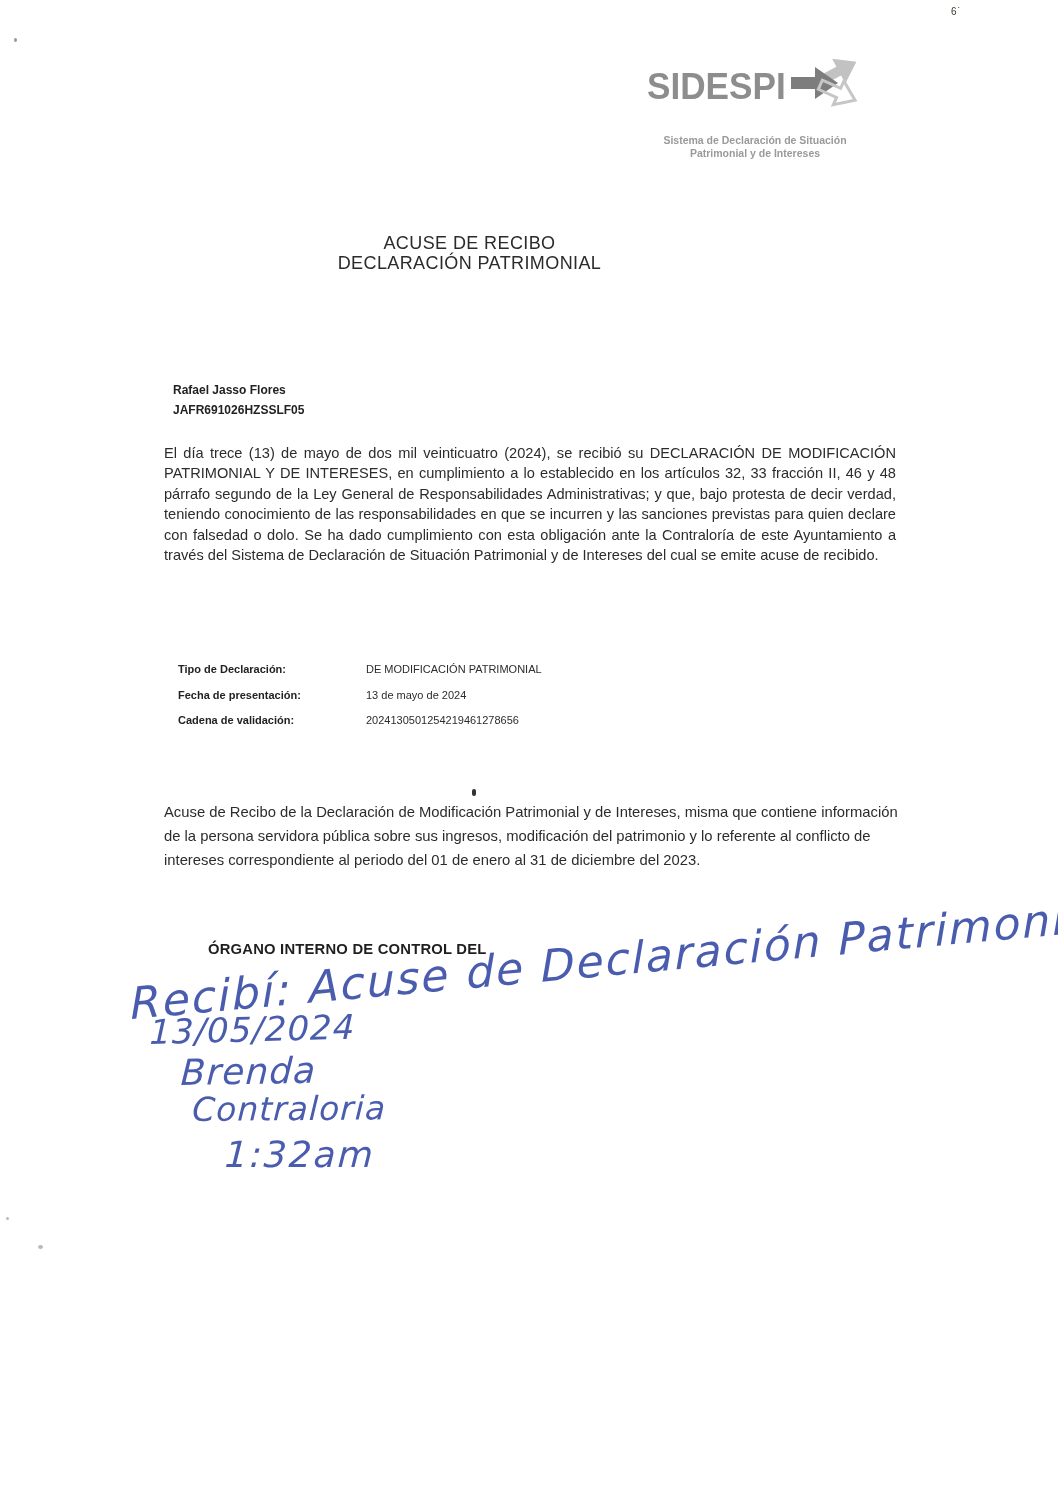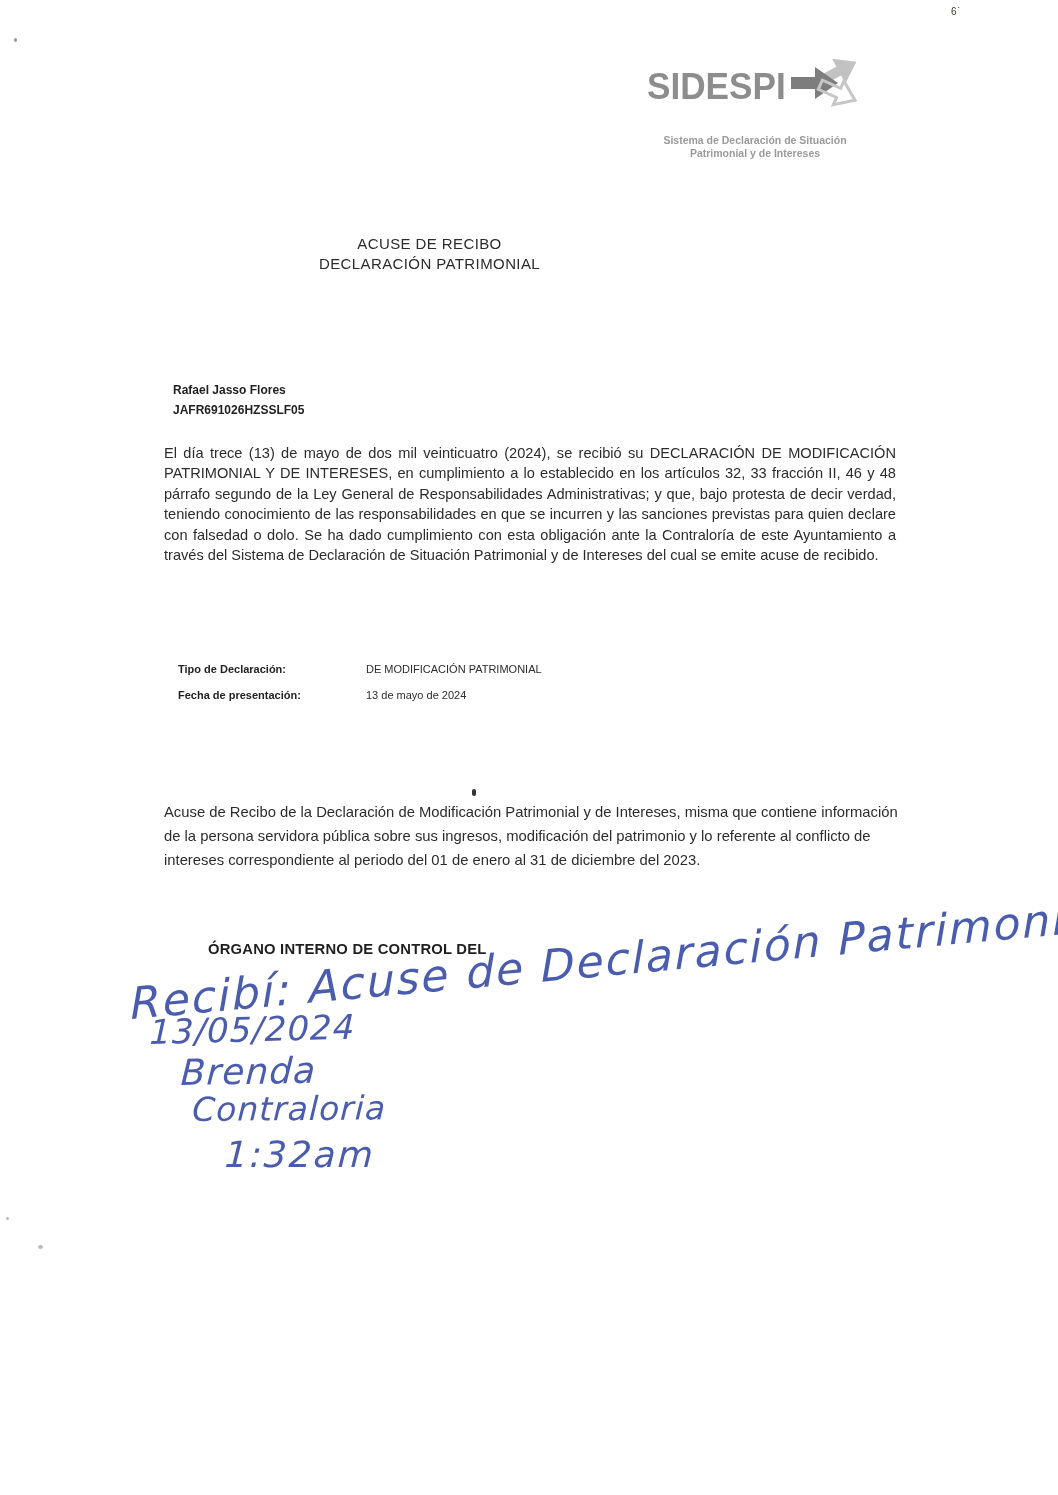--- a/index.html
+++ b/index.html
@@ -70,24 +70,25 @@
     color: #9a9a9a;
     line-height: 13px;
   }
 
   
   .doc-title {
     position: absolute;
     left: 0; top: 234px;
     width: 859px;
     text-align: center;
-    font-size: 15px;
+    font-size: 18px;
     line-height: 19.5px;
     color: #2b2b2b;
     letter-spacing: 0.4px;
+    padding-left: 40px;
   }
 
   
   .recipient {
     position: absolute;
     left: 173px; top: 380px;
     font-size: 12px;
     font-weight: bold;
     line-height: 20px;
     color: #222;
@@ -242,20 +243,24 @@
 
   <div class="fields">
     <div class="field-row">
       <span class="field-label">Tipo de Declaración:</span>
       <span class="field-value">DE MODIFICACIÓN PATRIMONIAL</span>
     </div>
     <div class="field-row">
       <span class="field-label">Fecha de presentación:</span>
       <span class="field-value">13 de mayo de 2024</span>
     </div>
+    <div class="field-row">
+      <span class="field-label">Cadena de validación:</span>
+      <span class="field-value">2024130501254219461278656</span>
+    </div>
   </div>
 
   <div class="para-summary">Acuse de Recibo de la Declaración de Modificación Patrimonial y de Intereses, misma que contiene información de la persona servidora pública sobre sus ingresos, modificación del patrimonio y lo referente al conflicto de intereses correspondiente al periodo del 01 de enero al 31 de diciembre del 2023.</div>
 
   <div class="org-heading">ÓRGANO INTERNO DE CONTROL DEL</div>
 
   <div class="hw hw1">Recibí: Acuse de Declaración Patrimonial</div>
   <div class="hw hw2">13/05/2024</div>
   <div class="hw hw3">Brenda</div>
   <div class="hw hw4">Contraloria</div>

